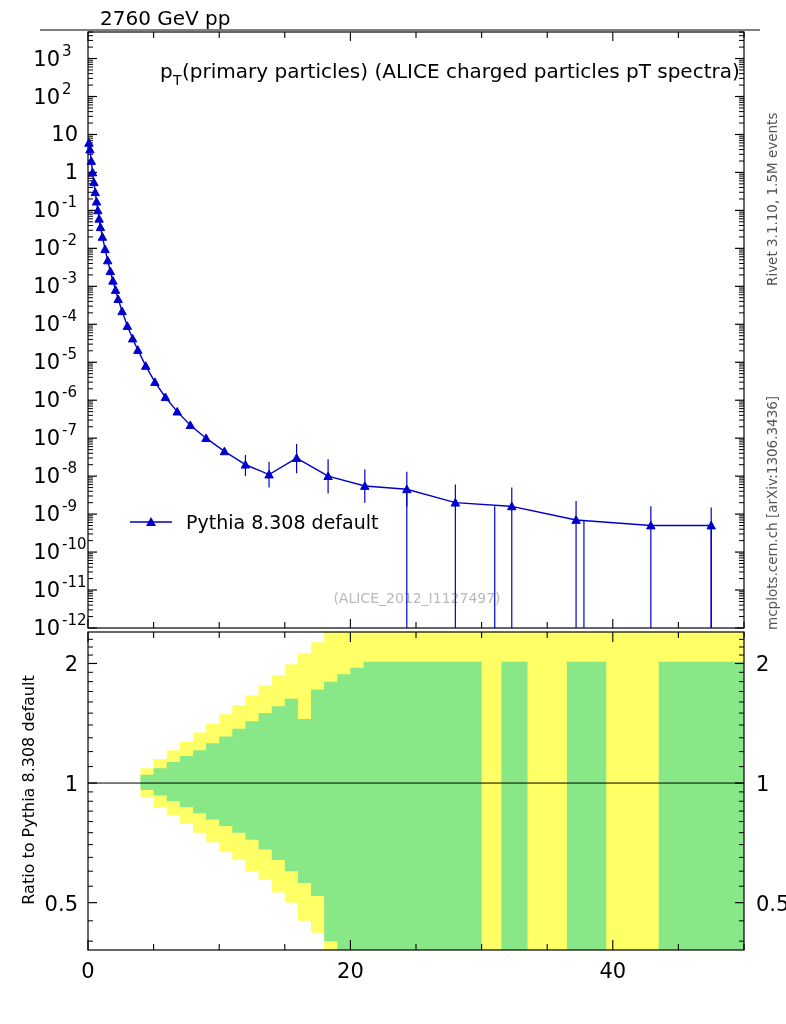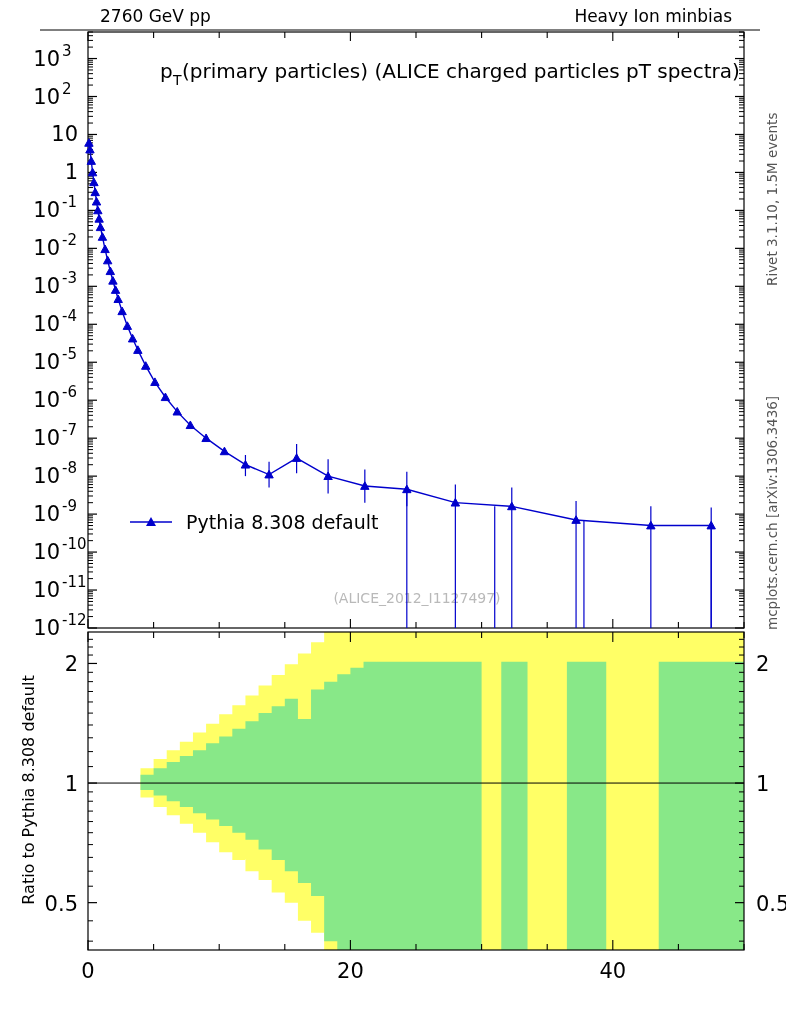--- a/index.html
+++ b/index.html
@@ -1,30 +1,29 @@
 <!DOCTYPE html>
 <html><head>
 <meta charset="utf-8">
 <style>
   html,body{margin:0;padding:0;background:#ffffff;}
   body{width:786px;height:1024px;font-family:"DejaVu Sans",sans-serif;color:#000;}
   #root{position:relative;width:786px;height:1024px;}
   .abs{position:absolute;}
-  .hdr{font-size:17px;}
+  .hdr{font-size:20px;}
   .vert{writing-mode:vertical-rl;transform:rotate(180deg);}
   .sidegray{color:#555;font-size:13.5px;}
   svg{display:block;}
 </style>
 </head>
 <body>
 
 <div id="root">
 
   <div class="abs hdr" style="left:100px;top:6px;">2760 GeV pp</div>
-  <div class="abs hdr" style="right:54px;top:6px;">Heavy Ion minbias</div>
 
   <div class="abs vert sidegray" style="right:6px;top:36px;height:250px;">Rivet 3.1.10,  1.5M events</div>
   <div class="abs vert sidegray" style="right:6px;top:340px;height:290px;">mcplots.cern.ch [arXiv:1306.3436]</div>
 
   <svg id="main-svg" width="786" height="1024" viewBox="0 0 786 1024">
     <g id="gen">
         <path d="M88,783.0532221184983 L127.36,783.0532221184983 L127.36,783.0532221184983 L88,783.0532221184983 Z M127.36,783.0532221184983 L140.48000000000002,783.0532221184983 L140.48000000000002,783.0532221184983 L127.36,783.0532221184983 Z M140.48000000000002,768.1841375509497 L153.60000000000002,768.1841375509497 L153.60000000000002,797.4398702742471 L140.48000000000002,797.4398702742471 Z M153.60000000000002,758.9387211380099 L166.72,758.9387211380099 L166.72,807.081474747131 L153.60000000000002,807.081474747131 Z M166.72,750.1636187646394 L179.84,750.1636187646394 L179.84,815.2024948005542 L166.72,815.2024948005542 Z M179.84,741.8132881078672 L192.96,741.8132881078672 L192.96,823.7247121265478 L179.84,823.7247121265478 Z M192.96,732.5560583489712 L206.07999999999998,732.5560583489712 L206.07999999999998,832.6898363520485 L192.96,832.6898363520485 Z M206.07999999999998,723.7703148935848 L219.20000000000002,723.7703148935848 L219.20000000000002,842.1464398467944 L206.07999999999998,842.1464398467944 Z M219.20000000000002,714.248460448153 L232.32,714.248460448153 L232.32,852.151551093114 L219.20000000000002,852.151551093114 Z M232.32,705.2247140104874 L245.44,705.2247140104874 L245.44,860.0555203909728 L232.32,860.0555203909728 Z M245.44,695.6070020564114 L258.56,695.6070020564114 L258.56,871.1909854882857 L245.44,871.1909854882857 Z M258.56,685.5140768336632 L271.68,685.5140768336632 L271.68,880.0411214894073 L258.56,880.0411214894073 Z M271.68,675.0539152375262 L284.79999999999995,675.0539152375262 L284.79999999999995,892.5950076930894 L271.68,892.5950076930894 Z M284.79999999999995,664.3225924598593 L297.92,664.3225924598593 L297.92,902.6487148626411 L284.79999999999995,902.6487148626411 Z M297.92,653.4040222048036 L311.04,653.4040222048036 L311.04,920.8275997218359 L297.92,920.8275997218359 Z M311.04,642.3703204984058 L324.15999999999997,642.3703204984058 L324.15999999999997,932.7316176457776 L311.04,932.7316176457776 Z M324.15999999999997,632 L337.28,632 L337.28,950 L324.15999999999997,950 Z M337.28,632 L350.40000000000003,632 L350.40000000000003,950 L337.28,950 Z M350.40000000000003,632 L376.64,632 L376.64,950 L350.40000000000003,950 Z M376.64,632 L402.88,632 L402.88,950 L376.64,950 Z M402.88,632 L429.12,632 L429.12,950 L402.88,950 Z M429.12,632 L744,632 L744,950 L429.12,950 Z " fill="#ffff66" stroke="none"></path>
         <path d="M88,783.0532221184983 L127.36,783.0532221184983 L127.36,783.0532221184983 L88,783.0532221184983 Z M127.36,783.0532221184983 L140.48000000000002,783.0532221184983 L140.48000000000002,783.0532221184983 L127.36,783.0532221184983 Z M140.48000000000002,774.6349757653975 L153.60000000000002,774.6349757653975 L153.60000000000002,790.0966418803802 L140.48000000000002,790.0966418803802 Z M153.60000000000002,768.1841375509497 L166.72,768.1841375509497 L166.72,795.5745567091616 L153.60000000000002,795.5745567091616 Z M166.72,761.9658132425486 L179.84,761.9658132425486 L179.84,801.2321069776931 L166.72,801.2321069776931 Z M179.84,755.9638228852779 L192.96,755.9638228852779 L192.96,807.081474747131 L179.84,807.081474747131 Z M192.96,750.1636187646394 L206.07999999999998,750.1636187646394 L206.07999999999998,813.1361249016347 L192.96,813.1361249016347 Z M206.07999999999998,743.1772463910421 L219.20000000000002,743.1772463910421 L219.20000000000002,819.4109918368878 L206.07999999999998,819.4109918368878 Z M219.20000000000002,736.4627873089704 L232.32,736.4627873089704 L232.32,825.9227013958705 L219.20000000000002,825.9227013958705 Z M232.32,728.7358323804311 L245.44,728.7358323804311 L245.44,832.6898363520485 L232.32,832.6898363520485 Z M245.44,721.3401363491537 L258.56,721.3401363491537 L258.56,839.7332561139303 L245.44,839.7332561139303 Z M258.56,713.0943436079056 L271.68,713.0943436079056 L271.68,849.5953587948358 L258.56,849.5953587948358 Z M271.68,706.3272086517277 L284.79999999999995,706.3272086517277 L284.79999999999995,860.0555203909728 L271.68,860.0555203909728 Z M284.79999999999995,698.7537122078088 L297.92,698.7537122078088 L297.92,871.1909854882857 L284.79999999999995,871.1909854882857 Z M297.92,718.9437113773436 L311.04,718.9437113773436 L311.04,883.0950034122275 L297.92,883.0950034122275 Z M311.04,689.4806842687714 L324.15999999999997,689.4806842687714 L324.15999999999997,895.8815799064632 L311.04,895.8815799064632 Z M324.15999999999997,681.6366142335502 L337.28,681.6366142335502 L337.28,941.1498639988785 L324.15999999999997,941.1498639988785 Z M337.28,674.1337006600345 L350.40000000000003,674.1337006600345 L350.40000000000003,950 L337.28,950 Z M350.40000000000003,667.8260595154904 L363.52,667.8260595154904 L363.52,950 L350.40000000000003,950 Z M363.52,661.7409010372762 L376.64,661.7409010372762 L376.64,950 L363.52,950 Z M376.64,661.7409010372762 L402.88,661.7409010372762 L402.88,950 L376.64,950 Z M402.88,661.7409010372762 L429.12,661.7409010372762 L429.12,950 L402.88,950 Z M429.12,661.7409010372762 L481.59999999999997,661.7409010372762 L481.59999999999997,950 L429.12,950 Z M501.28000000000003,661.7409010372762 L527.52,661.7409010372762 L527.52,950 L501.28000000000003,950 Z M566.88,661.7409010372762 L606.24,661.7409010372762 L606.24,950 L566.88,950 Z M658.72,661.7409010372762 L698.08,661.7409010372762 L698.08,950 L658.72,950 Z M698.08,661.7409010372762 L744,661.7409010372762 L744,950 L698.08,950 Z " fill="#88e888" stroke="none"></path>
         <line x1="88" x2="744" y1="783.0532221184983" y2="783.0532221184983" stroke="#000" stroke-width="1"></line>
         <rect x="88" y="32" width="656" height="596" fill="none" stroke="#000" stroke-width="1.2"></rect>

